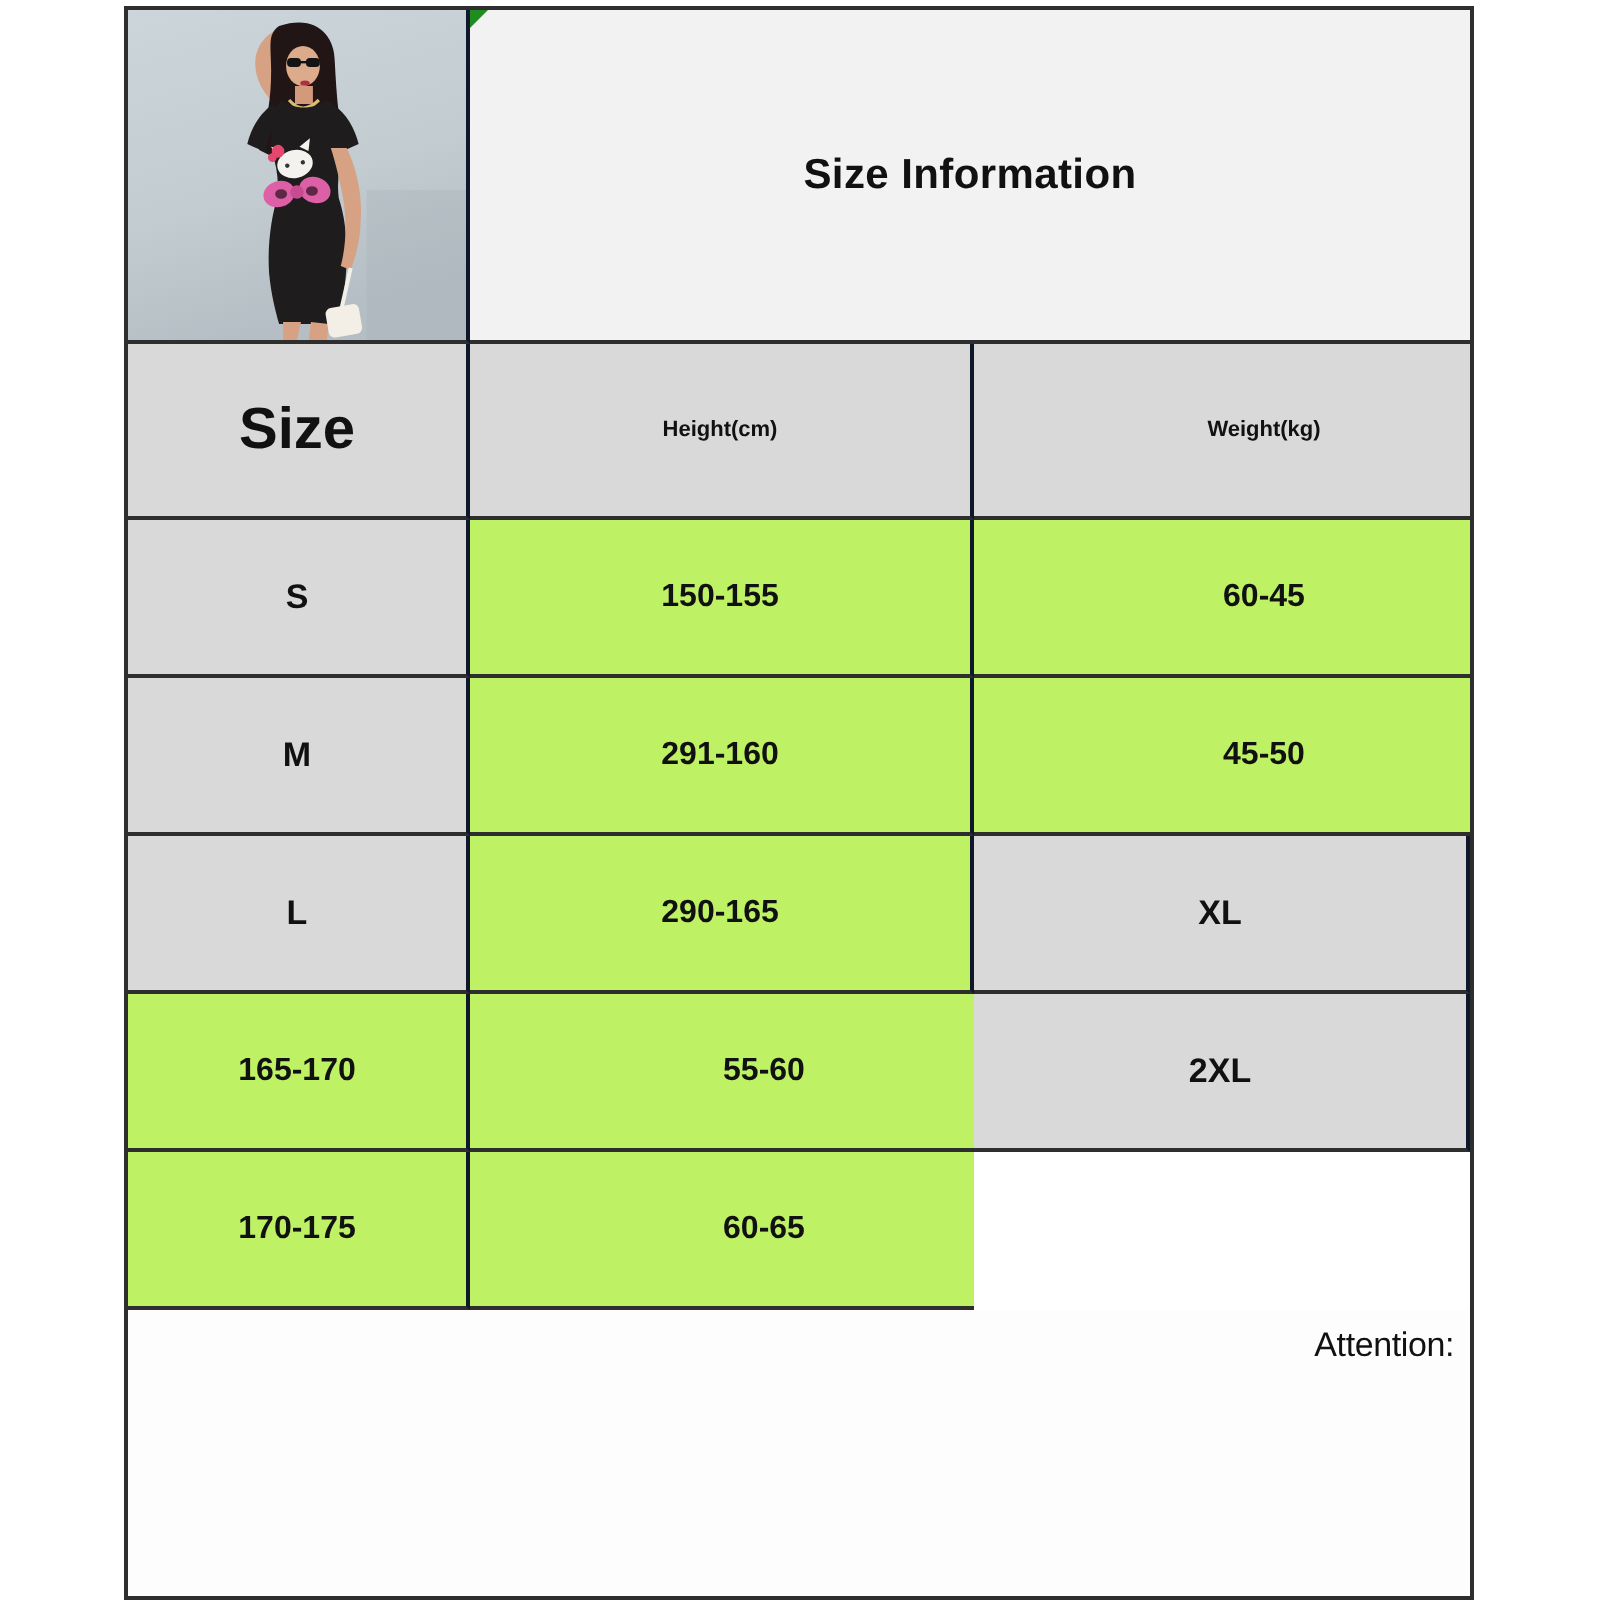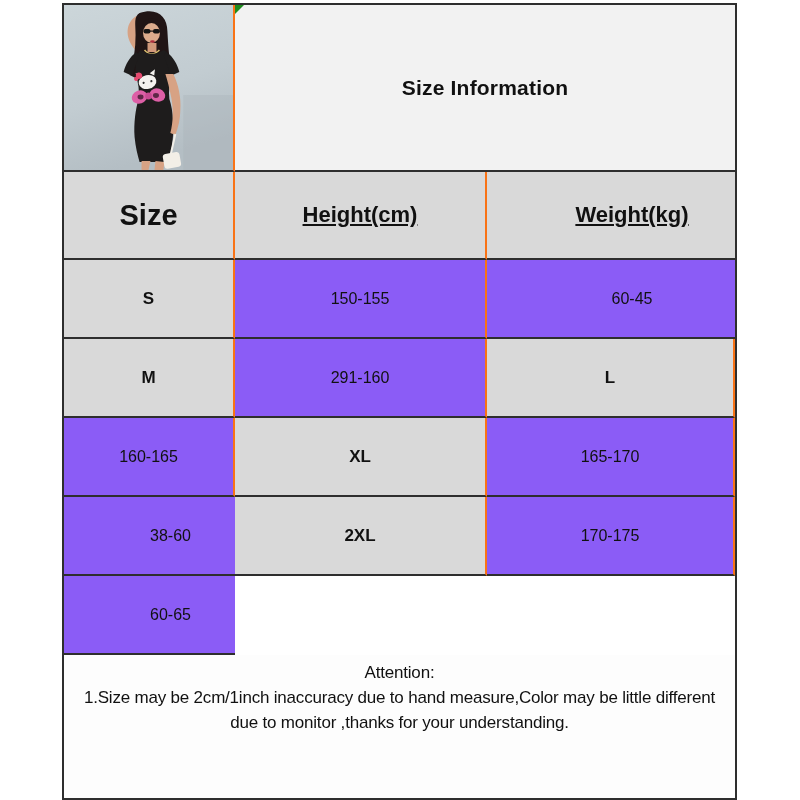--- a/index.html
+++ b/index.html
@@ -6,42 +6,42 @@
   html,body { width:800px; height:800px; background:#ffffff;
               font-family:"Liberation Sans", sans-serif; color:#111; overflow:hidden; }
 
   .sheet { position:absolute; left:62px; top:3px; width:675px; height:797px;
            border:2px solid #2e2e2e; background:#fff; }
 
   .size-grid { display:grid; width:100%; height:100%;
                grid-template-columns:171px 252px 1fr;
                grid-template-rows:167px 88px repeat(5, 79px) 1fr; }
 
-  .cell { border-right:2px solid #f97316; border-bottom:2px solid #2e2e2e;
+  .cell { border-right:2px solid #0f172a; border-bottom:2px solid #2e2e2e;
           display:flex; align-items:center; justify-content:center;
           text-align:center; position:relative; }
   .last-col { border-right:none;padding-left:42px; }
 
   .cell-photo { background:#c7d0d5; padding:0; overflow:hidden; }
   .cell-photo svg { display:block; width:100%; height:100%; }
 
   .cell-title { grid-column:2 / 4; background:#f2f2f2; border-right:none; }
   .title-text { font-size:21px; font-weight:bold; letter-spacing:0.2px; }
   .corner-flag { position:absolute; left:0; top:0; width:0; height:0;
                  border-top:9px solid #1e8c1e; border-right:9px solid transparent; }
 
   .head-gray  { background:#d9d9d9; font-weight:bold; }
   .size-head  { font-size:29px; }
-  .col-head   { font-size:22px;text-decoration:underline; }
+  .col-head   { font-size:11px; }
 
   .size-label { background:#d9d9d9; font-weight:bold; font-size:17px; }
-  .value-cell { background:#8b5cf6; font-weight:normal; font-size:16px; }
+  .value-cell { background:#bef264; font-weight:bold; font-size:16px; }
 
   .attention { grid-column:1 / 4; background:#fdfdfd; border-right:none; border-bottom:none;
-               display:block; text-align:center; padding:5px 8px 0 8px;
+               display:block; text-align:right; padding:5px 8px 0 8px;
                font-size:17px; line-height:25px; letter-spacing:-0.2px; }
   .attention p { margin:0; }
 </style>
 </head>
 <body>
 
 <div class="sheet">
   <div class="size-grid">
 
     <div class="cell cell-photo">
@@ -107,31 +107,31 @@
     <div class="cell head-gray size-head">Size</div>
     <div class="cell head-gray col-head">Height(cm)</div>
     <div class="cell head-gray col-head last-col">Weight(kg)</div>
 
     <div class="cell size-label">S</div>
     <div class="cell value-cell">150-155</div>
     <div class="cell value-cell last-col">60-45</div>
 
     <div class="cell size-label">M</div>
     <div class="cell value-cell">291-160</div>
+    <div class="cell value-cell last-col">45-50</div>
 
     <div class="cell size-label">L</div>
-    <div class="cell value-cell">160-165</div>
+    <div class="cell value-cell">290-165</div>
 
     <div class="cell size-label">XL</div>
     <div class="cell value-cell">165-170</div>
-    <div class="cell value-cell last-col">38-60</div>
+    <div class="cell value-cell last-col">55-60</div>
 
     <div class="cell size-label">2XL</div>
     <div class="cell value-cell">170-175</div>
     <div class="cell value-cell last-col">60-65</div>
 
     <div class="cell attention">
       <p>Attention:</p>
-      <p>1.Size may be 2cm/1inch inaccuracy due to hand measure,Color may be little different due to monitor ,thanks for your understanding.</p>
     </div>
 
   </div>
 </div>
 
 </body></html>

